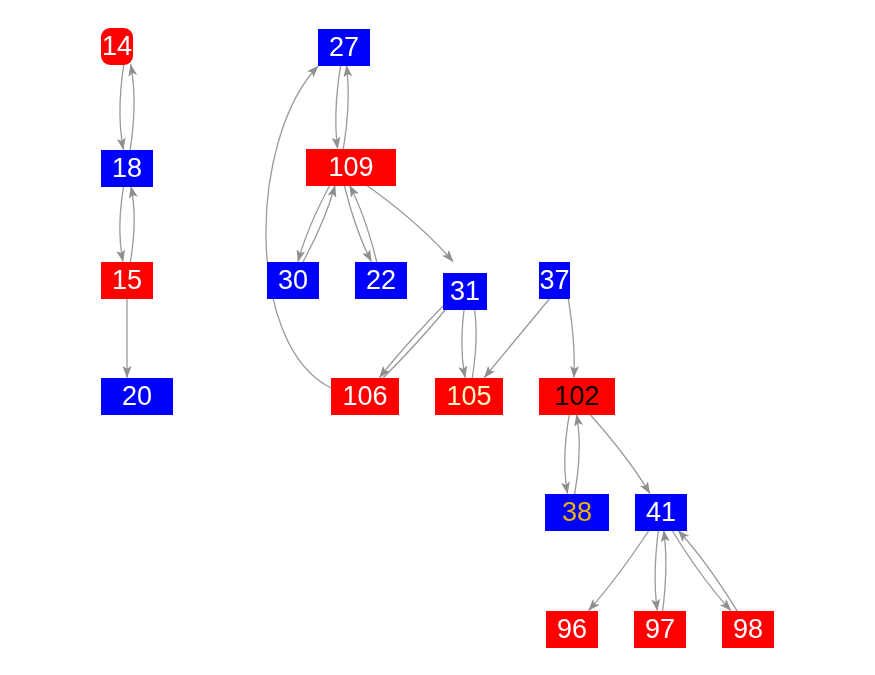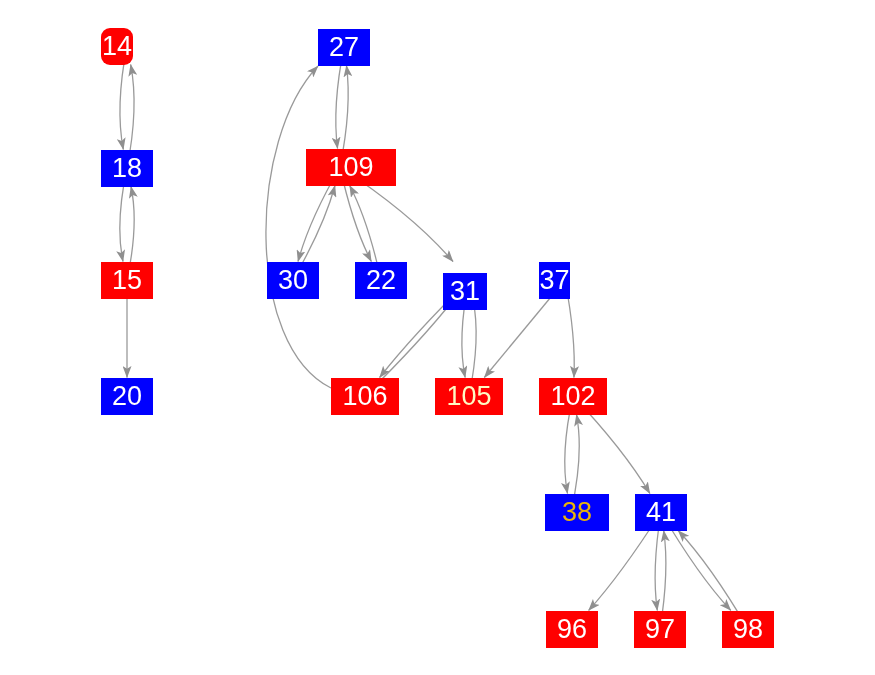--- a/index.html
+++ b/index.html
@@ -70,29 +70,29 @@
         <path d="M 661 512 Q 651.5003287130884 570.4230797325905 657.315599418849 610.5" class="edge" stroke="#9A9A9A" marker-end="url(#arrow)"></path>
         <path d="M 660 629 Q 669.4996712869116 570.5769202674095 663.684400581151 530.5" class="edge" stroke="#9A9A9A" marker-end="url(#arrow)"></path>
         <path d="M 661 512 Q 698.0803012724309 575.2736221307565 730.8107819085137 610.5" class="edge" stroke="#9A9A9A" marker-end="url(#arrow)"></path>
         <path d="M 748 629 Q 710.9196987275691 565.7263778692435 678.1892180914863 530.5" class="edge" stroke="#9A9A9A" marker-end="url(#arrow)"></path>
       </g>
   </svg>
   <div id="node-layer">
       <div class="node" style="left: 101px; top: 27.5px; width: 32px; height: 37px; background: rgb(255, 0, 0); color: rgb(255, 255, 255); border-radius: 9px;">14</div>
       <div class="node" style="left: 101px; top: 149.5px; width: 52px; height: 37px; background: rgb(0, 0, 255); color: rgb(255, 255, 255);">18</div>
       <div class="node" style="left: 101px; top: 261.5px; width: 52px; height: 37px; background: rgb(255, 0, 0); color: rgb(255, 255, 255);">15</div>
-      <div class="node" style="left: 101px; top: 377.5px; width: 52px; height: 37px; background: rgb(0, 0, 255); color: rgb(255, 255, 255);">20</div>
+      <div class="node" style="left: 101px; top: 377.5px; width: 72px; height: 37px; background: rgb(0, 0, 255); color: rgb(255, 255, 255);">20</div>
       <div class="node" style="left: 318px; top: 28.5px; width: 52px; height: 37px; background: rgb(0, 0, 255); color: rgb(255, 255, 255);">27</div>
       <div class="node" style="left: 306px; top: 148.5px; width: 90px; height: 37px; background: rgb(255, 0, 0); color: rgb(255, 255, 255);">109</div>
       <div class="node" style="left: 267px; top: 261.5px; width: 52px; height: 37px; background: rgb(0, 0, 255); color: rgb(255, 255, 255);">30</div>
       <div class="node" style="left: 355px; top: 261.5px; width: 52px; height: 37px; background: rgb(0, 0, 255); color: rgb(255, 255, 255);">22</div>
       <div class="node" style="left: 443px; top: 261.5px; width: 44px; height: 37px; background: rgb(0, 0, 255); color: rgb(255, 255, 255); margin-top: 11px;">31</div>
       <div class="node" style="left: 539px; top: 261.5px; width: 31px; height: 37px; background: rgb(0, 0, 255); color: rgb(255, 255, 255);">37</div>
       <div class="node" style="left: 331px; top: 377.5px; width: 68px; height: 37px; background: rgb(255, 0, 0); color: rgb(255, 255, 255);">106</div>
       <div class="node" style="left: 435px; top: 377.5px; width: 68px; height: 37px; background: rgb(255, 0, 0); color: #fef9c3;">105</div>
-      <div class="node" style="left: 539px; top: 377.5px; width: 68px; height: 37px; background: rgb(255, 0, 0); color: #ffffff;">102</div>
+      <div class="node" style="left: 539px; top: 377.5px; width: 76px; height: 37px; background: rgb(255, 0, 0); color: #000000;">102</div>
       <div class="node" style="left: 545px; top: 493.5px; width: 64px; height: 37px; background: rgb(0, 0, 255); color: #eab308;">38</div>
       <div class="node" style="left: 635px; top: 493.5px; width: 52px; height: 37px; background: rgb(0, 0, 255); color: rgb(255, 255, 255);">41</div>
       <div class="node" style="left: 546px; top: 610.5px; width: 52px; height: 37px; background: rgb(255, 0, 0); color: rgb(255, 255, 255);">96</div>
       <div class="node" style="left: 634px; top: 610.5px; width: 52px; height: 37px; background: rgb(255, 0, 0); color: rgb(255, 255, 255);">97</div>
       <div class="node" style="left: 722px; top: 610.5px; width: 52px; height: 37px; background: rgb(255, 0, 0); color: rgb(255, 255, 255); text-align: right;">98</div>
     </div>
 </div>
 
 </body></html>

